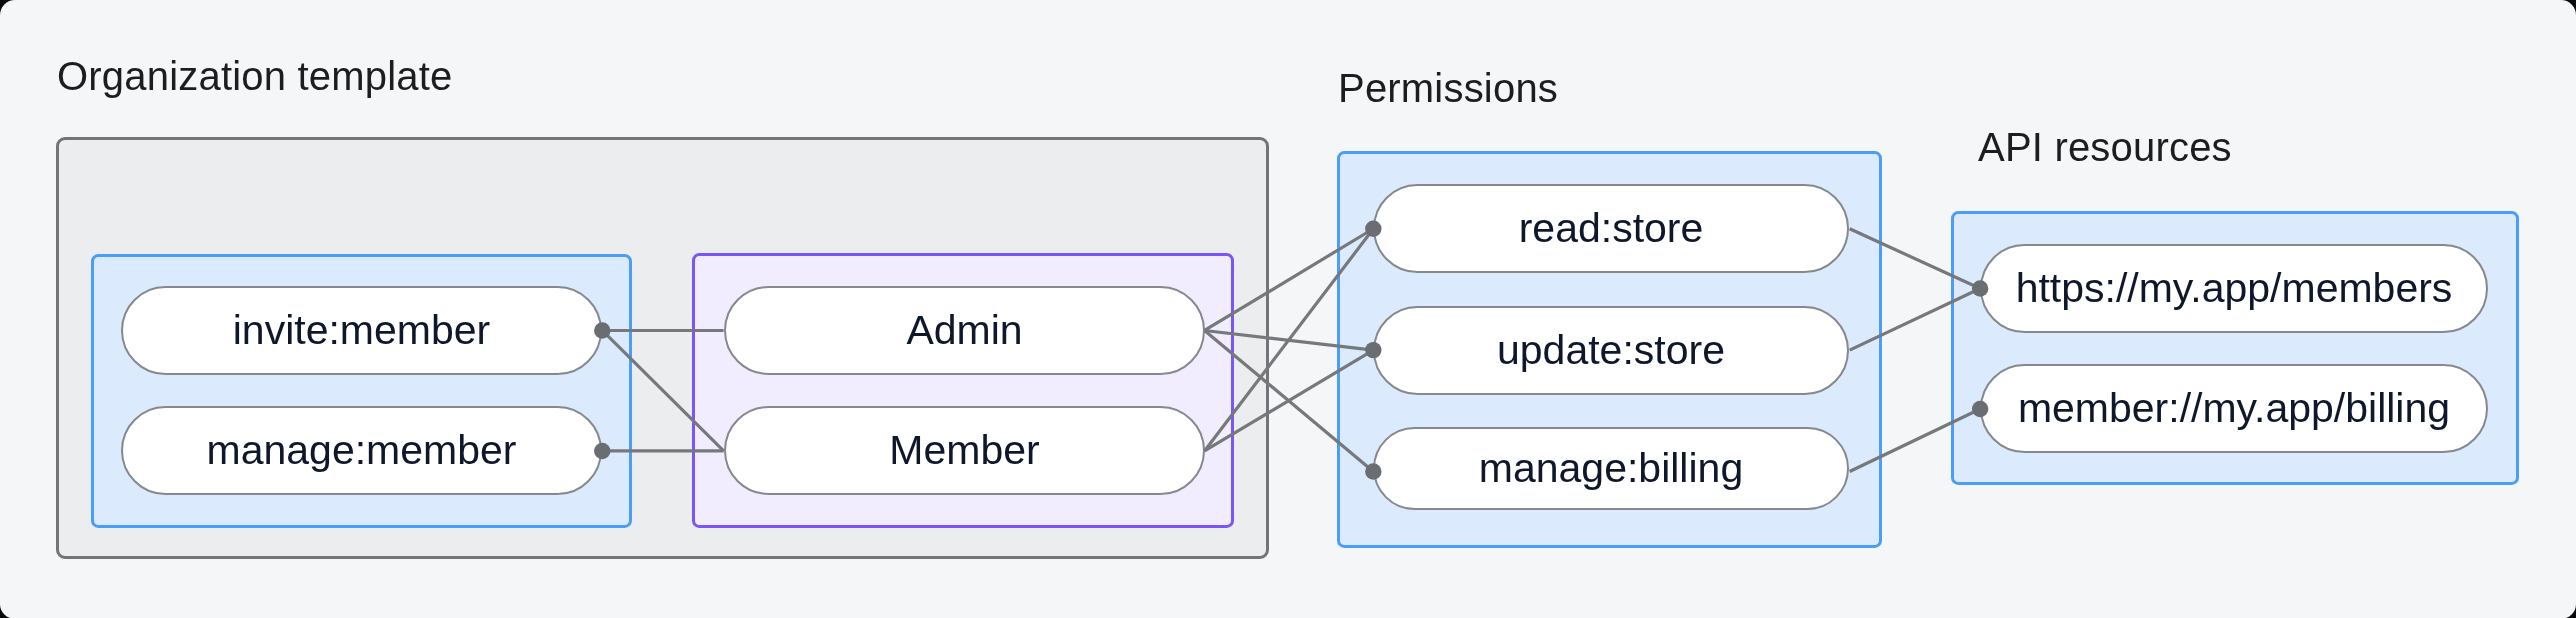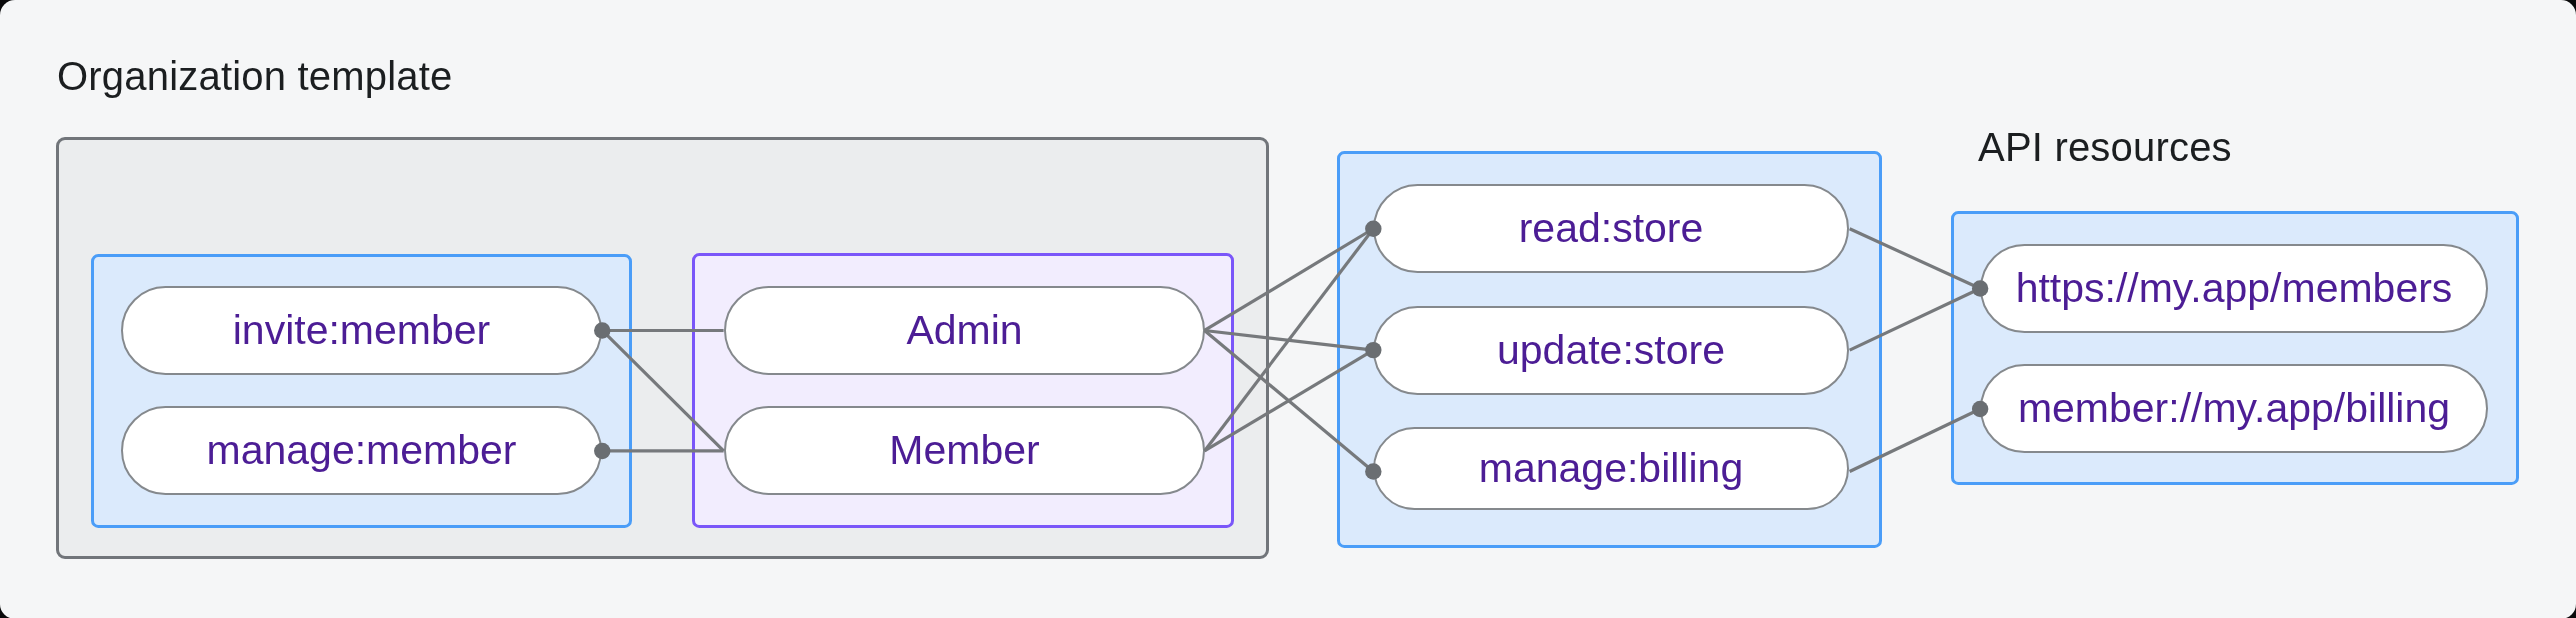--- a/index.html
+++ b/index.html
@@ -41,21 +41,21 @@
   .pill{
     position:absolute;
     box-sizing:border-box;
     background:#ffffff;
     border:2.7px solid #85898d;
     border-radius:55px;
     display:flex;
     align-items:center;
     justify-content:center;
     font-size:41px;
-    color:#4c1d95;
+    color:#0f172a;
     white-space:nowrap;
     z-index:5;
   }
   #edge-layer{
     position:absolute;
     left:0;top:0;
     width:2576px;height:619px;
     z-index:8;
     pointer-events:none;
   }
@@ -64,20 +64,21 @@
 <body>
 
 <div class="canvas">
 
   <div class="label" style="left:57px;top:56px;">Organization template</div>
 
   <div class="label" style="left:89px;top:168px;">Organization permissions</div>
 
   <div class="label" style="left:692px;top:168px;">Organization roles</div>
 
+  <div class="label" style="left:1338px;top:68px;">Permissions</div>
 
   <div class="label" style="left:1978px;top:127px;">API resources</div>
 
   <div class="box gray" style="left:56px;top:137px;width:1213px;height:422px;"></div>
 
   <div class="box blue" style="left:91px;top:254px;width:541px;height:274px;"></div>
 
   <div class="box purple" style="left:692px;top:253px;width:542px;height:275px;"></div>
 
   <div class="box blue" style="left:1337px;top:151px;width:545px;height:397px;"></div>

